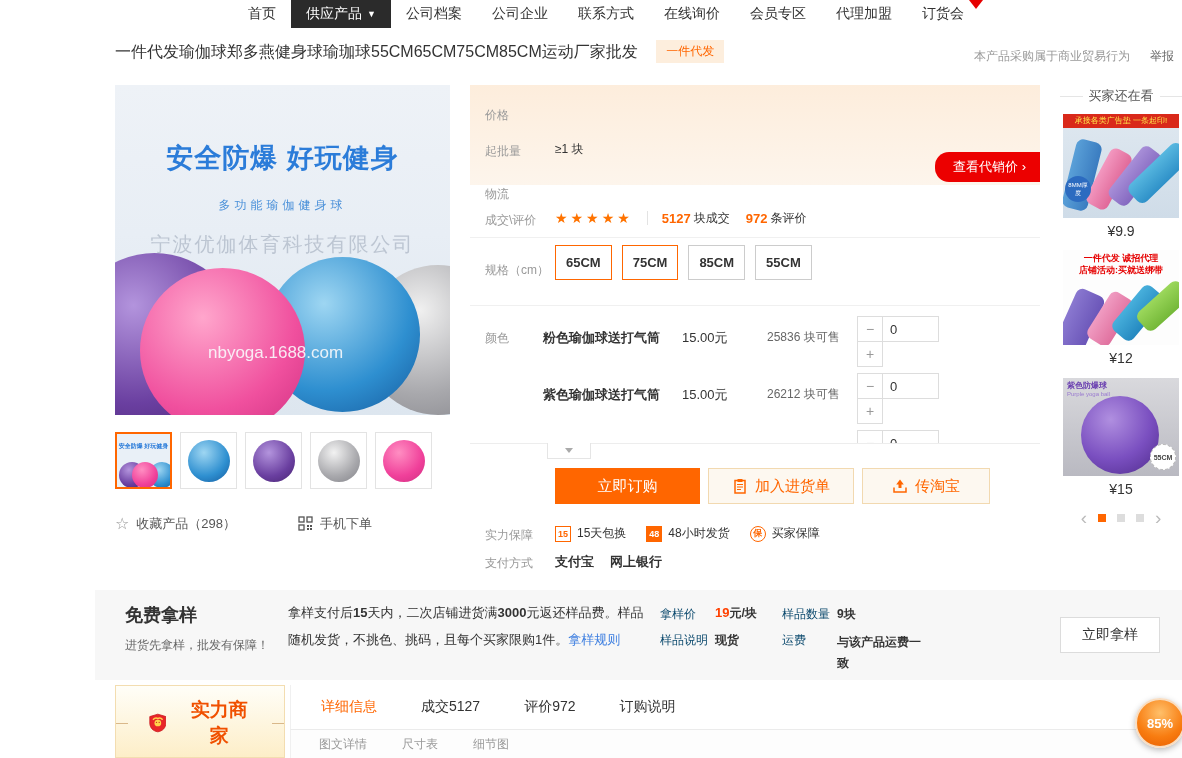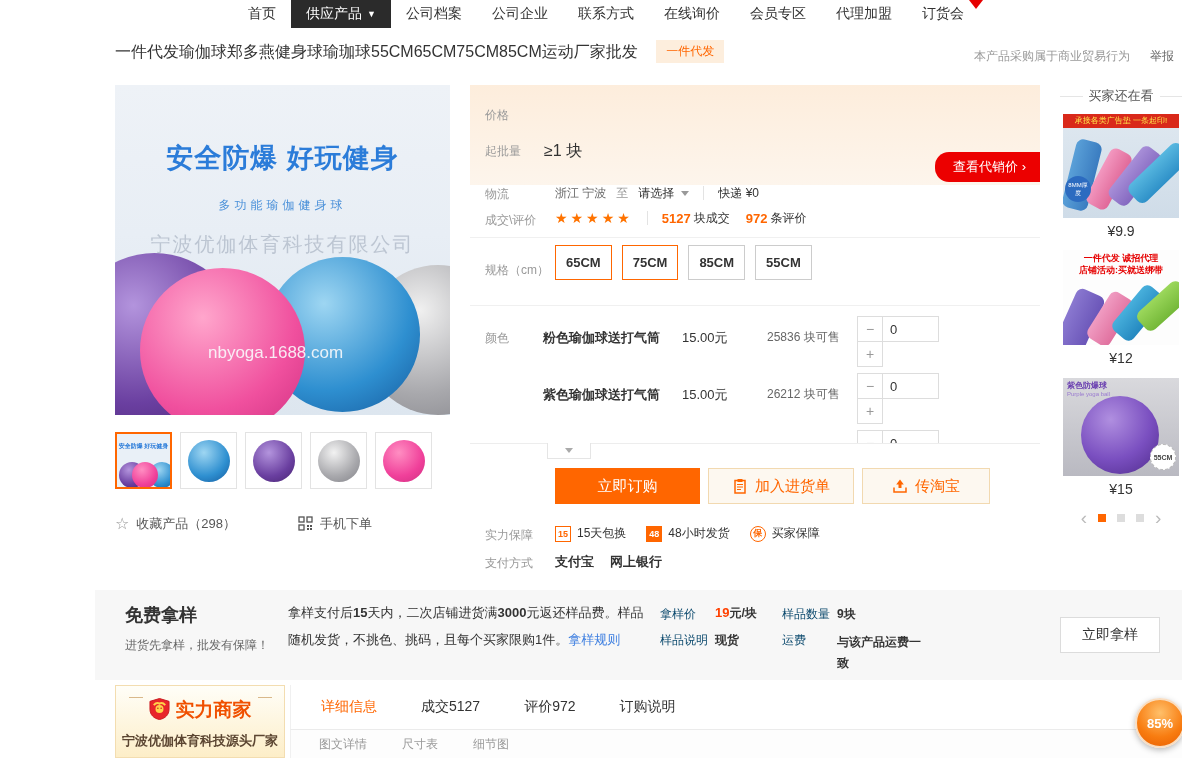--- a/index.html
+++ b/index.html
@@ -48,21 +48,21 @@
   .t-main .t-head{position:absolute;top:8px;width:100%;text-align:center;font-size:6px;color:#2b7cd9;font-weight:bold;white-space:nowrap;}
   .t-mini{position:absolute;border-radius:50%;width:26px;height:26px;top:28px;}
   .fav-row{margin-top:25px;display:flex;align-items:center;font-size:13px;color:#555;}
   .star-glyph{font-size:16px;color:#9a9a9a;margin-right:7px;}
   .qr-wrap{margin-left:62px;display:flex;align-items:center;gap:7px;}
   
   .info{position:absolute;left:470px;top:85px;width:570px;}
   .row-label{position:absolute;left:15px;color:#999;font-size:12px;}
   .price-box{position:relative;height:100px;background:linear-gradient(180deg,#fdeddc,#fdf5ec);}
   .price-val{position:absolute;left:85px;top:9px;font-size:29px;color:#ff5000;}
-  .moq-val{position:absolute;left:74px;top:56px;font-size:16px;color:#333;}
+  .moq-val{position:absolute;left:85px;top:56px;font-size:12px;color:#333;}
   .agent-btn{position:absolute;right:0;bottom:3px;background:#ec0000;color:#fff;font-size:13px;
              padding:6px 14px 6px 18px;border:none;border-radius:14px 0 0 14px;cursor:pointer;}
   .lg-row{position:absolute;left:85px;top:98px;display:flex;align-items:center;font-size:12px;color:#333;height:20px;}
   .lg-from{color:#666;}
   .lg-to-label{color:#999;margin:0 10px;}
   .lg-select{display:flex;align-items:center;cursor:pointer;color:#333;}
   .chev{width:0;height:0;border:4px solid transparent;border-top:5px solid #999;margin-left:7px;margin-top:4px;}
   .vdiv{width:1px;height:14px;background:#e3e3e3;margin:0 14px;}
   .deal-row{position:absolute;left:85px;top:124px;display:flex;align-items:center;font-size:12px;height:18px;}
   .stars{color:#ff7300;font-size:14px;letter-spacing:3px;}
@@ -131,21 +131,21 @@
   .s-desc b{font-weight:bold;}
   .s-link{color:#3c7ee0;cursor:pointer;}
   .s-lab{position:absolute;color:#0c4a6e;font-size:12px;}
   .s-val{position:absolute;color:#333;font-size:12px;font-weight:bold;}
   .s-red{color:#ff4000;font-weight:bold;font-size:13px;}
   .s-btn{position:absolute;right:22px;top:27px;width:100px;height:36px;background:#fff;border:1px solid #dcdcdc;
          font-size:14px;color:#333;cursor:pointer;}
   
   .seller{position:absolute;left:115px;top:685px;width:170px;height:73px;box-sizing:border-box;text-align:center;
           background:linear-gradient(180deg,#fffef8,#fdeec8);border:1px solid #f3ddb0;}
-  .seller-badge-row{margin-top:11px;display:flex;align-items:flex-start;justify-content:center;gap:6px;}
+  .seller-badge-row{margin-top:11px;display:flex;align-items:center;justify-content:center;gap:21px;}
   .dash{width:14px;height:1px;background:#d9b88a;}
   .seller-badge-text{font-size:19px;font-weight:bold;color:#f05000;}
   .seller-name{margin-top:9px;font-size:13px;font-weight:bold;color:#5c4632;}
   .tabs{position:absolute;left:290px;top:685px;right:0;height:45px;box-sizing:border-box;background:#fff;
         border-bottom:1px solid #ebebeb;border-left:1px solid #f0f0f0;display:flex;align-items:center;padding-left:30px;gap:44px;font-size:14px;}
   .tab{cursor:pointer;color:#333;}
   .tab.active{color:#f60;}
   .subtabs{position:absolute;left:290px;top:730px;right:0;height:28px;display:flex;align-items:center;
            padding-left:28px;gap:35px;font-size:12px;color:#999;border-left:1px solid #f0f0f0;background:#fdfdfd;}
   .subtab{cursor:pointer;}
@@ -238,30 +238,20 @@
 
   <div class="info">
     <div class="price-box">
       <span class="row-label" style="top:22px">价格</span>
       <span class="row-label" style="top:58px">起批量</span>
       <span class="moq-val">≥1 块</span>
       <button class="agent-btn">查看代销价 ›</button>
     </div>
 
     <span class="row-label" style="top:101px">物流</span>
-    <div class="lg-row">
-      <span class="lg-from">浙江 宁波</span>
-      <span class="lg-to-label">至</span>
-      <span class="lg-select">
-        <span>请选择</span>
-        <span class="chev"></span>
-      </span>
-      <span class="vdiv"></span>
-      <span>快递 ¥0</span>
-    </div>
 
     <span class="row-label" style="top:127px">成交\评价</span>
     <div class="deal-row">
       <span class="stars">★★★★★</span>
       <span class="vdiv"></span>
       <span class="num-orange">5127</span>
       <span class="deal-unit">块成交</span>
       <span class="num-orange">972</span>
       <span class="deal-unit">条评价</span>
     </div>

